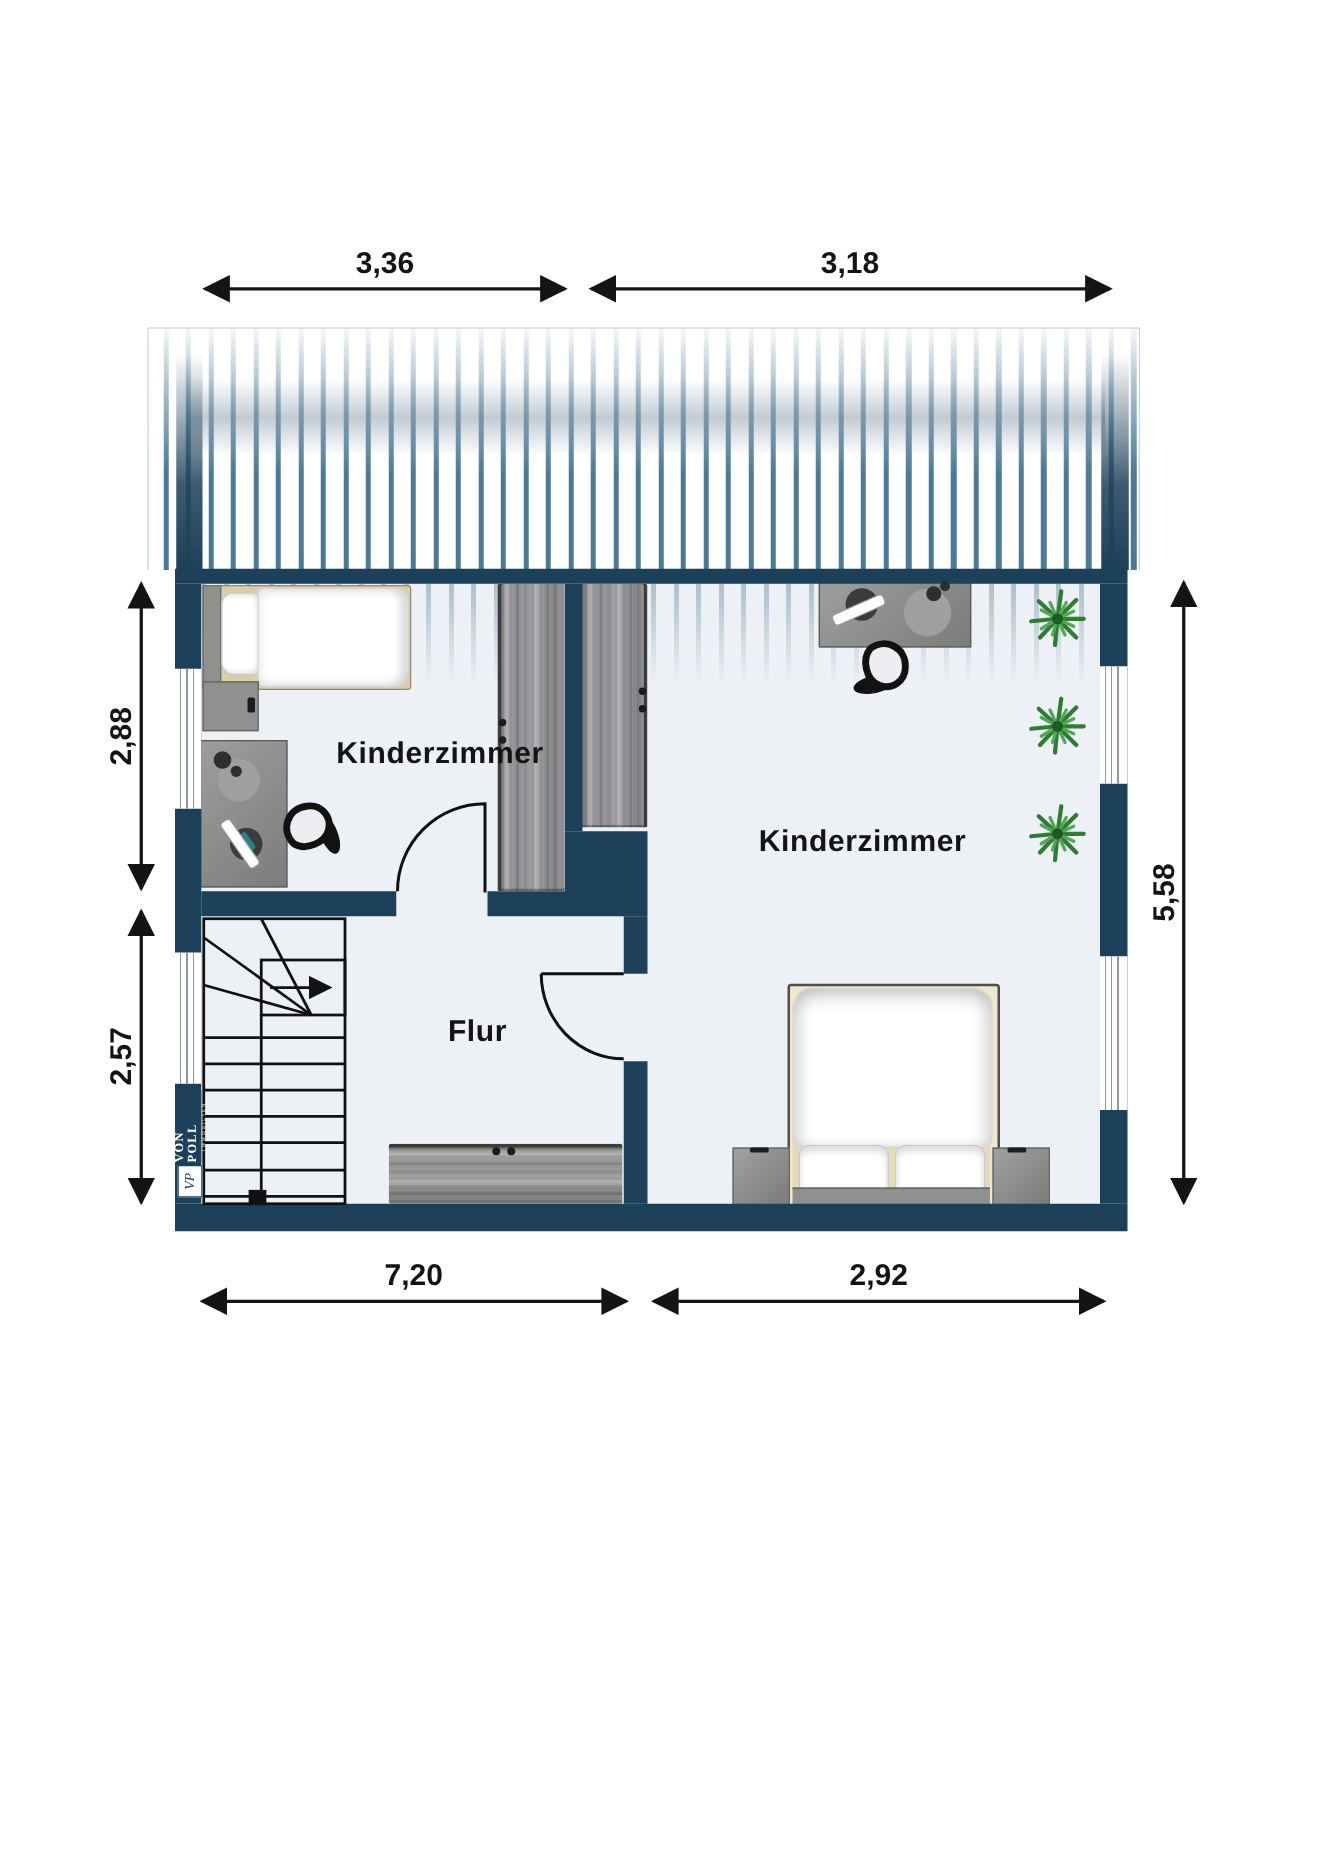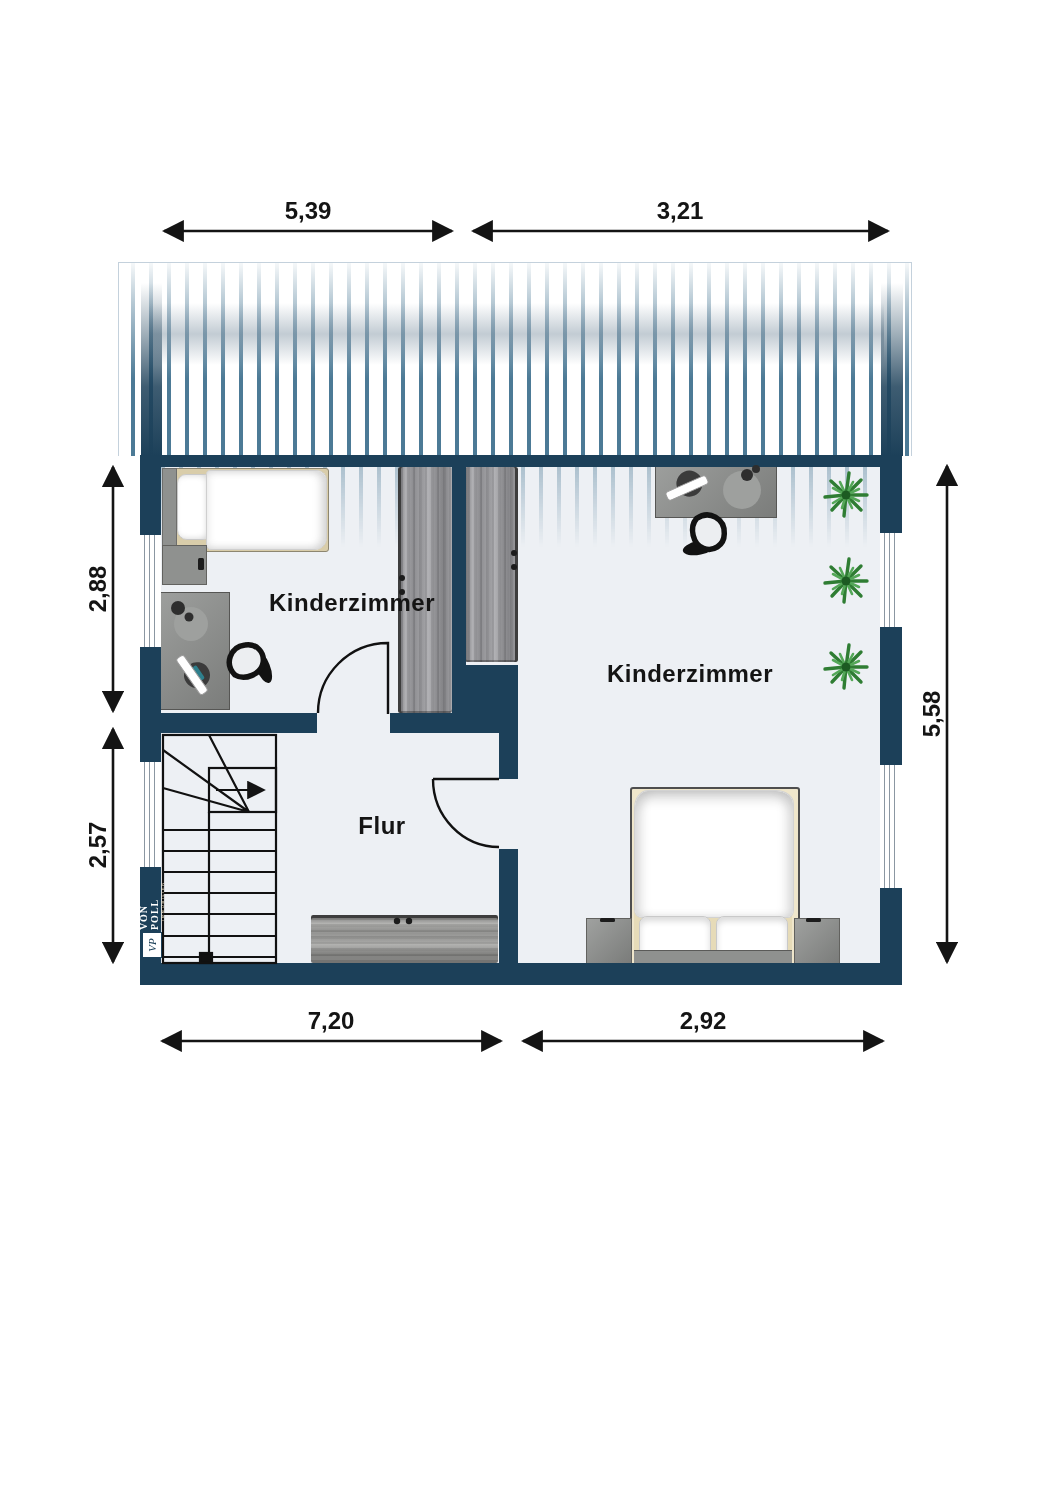--- a/index.html
+++ b/index.html
@@ -190,22 +190,22 @@
       <line x1="947" y1="466" x2="947" y2="962" marker-start="url(#ah)" marker-end="url(#ah)"></line>
       <line x1="162" y1="1041" x2="501" y2="1041" marker-start="url(#ah)" marker-end="url(#ah)"></line>
       <line x1="523" y1="1041" x2="883" y2="1041" marker-start="url(#ah)" marker-end="url(#ah)"></line>
     </g>
   </svg>
 
   <div class="lbl room-lbl center" style="left:238px;top:588px;width:156px;height:30px;padding-left:36px;">Kinderzimmer</div>
   <div class="lbl room-lbl center" style="left:610px;top:659px;width:160px;height:30px;">Kinderzimmer</div>
   <div class="lbl room-lbl center" style="left:342px;top:811px;width:80px;height:30px;">Flur</div>
 
-  <div class="lbl dim-lbl center" style="left:258px;top:196px;width:100px;height:30px;">5,39</div>
-  <div class="lbl dim-lbl center" style="left:630px;top:196px;width:100px;height:30px;">3,21</div>
+  <div class="lbl dim-lbl center" style="left:258px;top:196px;width:100px;height:30px;">3,36</div>
+  <div class="lbl dim-lbl center" style="left:630px;top:196px;width:100px;height:30px;">3,18</div>
   <div class="lbl dim-lbl center rot" style="left:48px;top:574px;width:100px;height:30px;">2,88</div>
   <div class="lbl dim-lbl center rot" style="left:48px;top:830px;width:100px;height:30px;">2,57</div>
   <div class="lbl dim-lbl center rot" style="left:882px;top:699px;width:100px;height:30px;">5,58</div>
   <div class="lbl dim-lbl center" style="left:281px;top:1006px;width:100px;height:30px;">7,20</div>
   <div class="lbl dim-lbl center" style="left:653px;top:1006px;width:100px;height:30px;">2,92</div>
 
   <div class="vp-box rot" style="left:122px;top:891px;width:58px;height:20px;">
     <span class="vp-name">VON POLL</span>
     <span class="vp-sub">IMMOBILIEN</span>
   </div>

